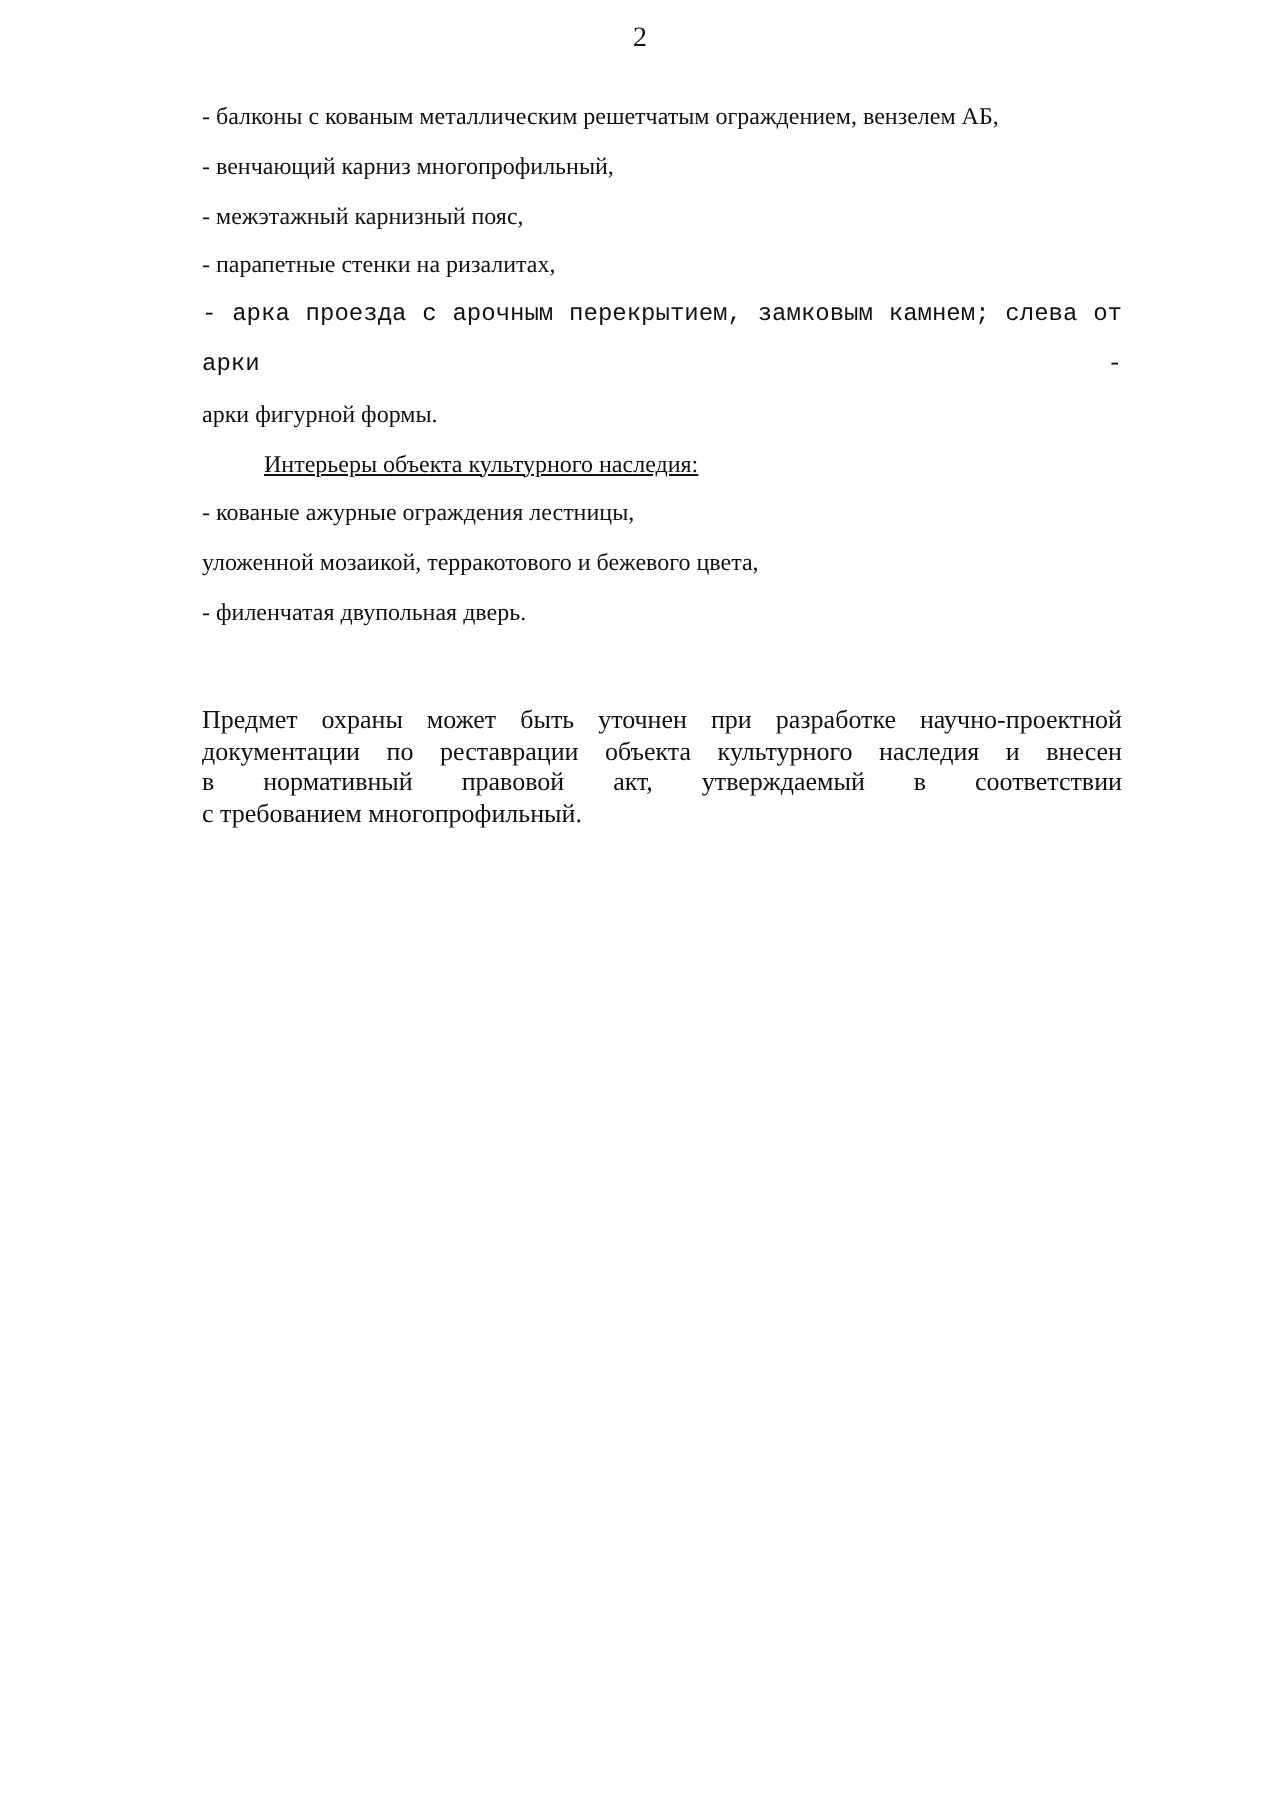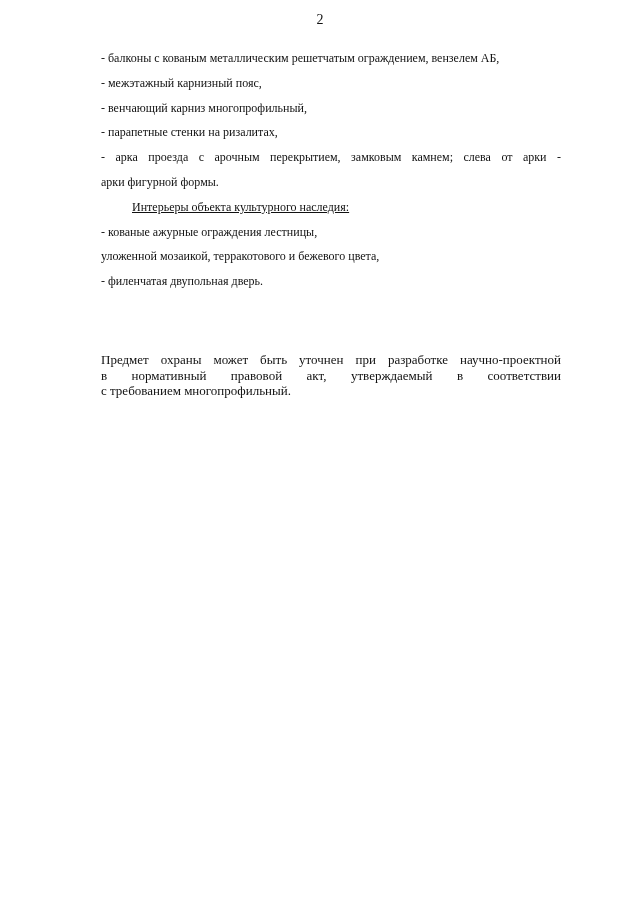--- a/index.html
+++ b/index.html
@@ -31,20 +31,21 @@
       font-size: 12px;
       line-height: 24.8px;
     }
     .line {
       white-space: nowrap;
     }
     .justify {
       text-align: justify;
       text-align-last: justify;
       white-space: normal;
+      font-family: Liberation Mono, monospace;
     }
     .indent {
       padding-left: 31px;
       text-decoration: underline;
     }
     .note {
       position: absolute;
       left: 101px;
       top: 352px;
       width: 460px;
@@ -56,28 +57,29 @@
       text-align-last: justify;
     }
   </style>
 </head>
 <body>
 
 <div class="page-number">2</div>
 
 <div class="body-text">
   <div class="line">- балконы с кованым металлическим решетчатым ограждением, вензелем АБ,</div>
+  <div class="line">- венчающий карниз многопрофильный,</div>
   <div class="line">- межэтажный карнизный пояс,</div>
-  <div class="line">- венчающий карниз многопрофильный,</div>
   <div class="line">- парапетные стенки на ризалитах,</div>
   <div class="line justify">- арка проезда с арочным перекрытием, замковым камнем; слева от арки -</div>
   <div class="line">арки фигурной формы.</div>
   <div class="line indent">Интерьеры объекта культурного наследия:</div>
   <div class="line">- кованые ажурные ограждения лестницы,</div>
   <div class="line">уложенной мозаикой, терракотового и бежевого цвета,</div>
   <div class="line">- филенчатая двупольная дверь.</div>
 </div>
 
 <div class="note">
   <div class="jl">Предмет охраны может быть уточнен при разработке научно-проектной</div>
+  <div class="jl">документации по реставрации объекта культурного наследия и внесен</div>
   <div class="jl">в нормативный правовой акт, утверждаемый в соответствии</div>
   <div>с требованием многопрофильный.</div>
 </div>
 
 </body></html>

